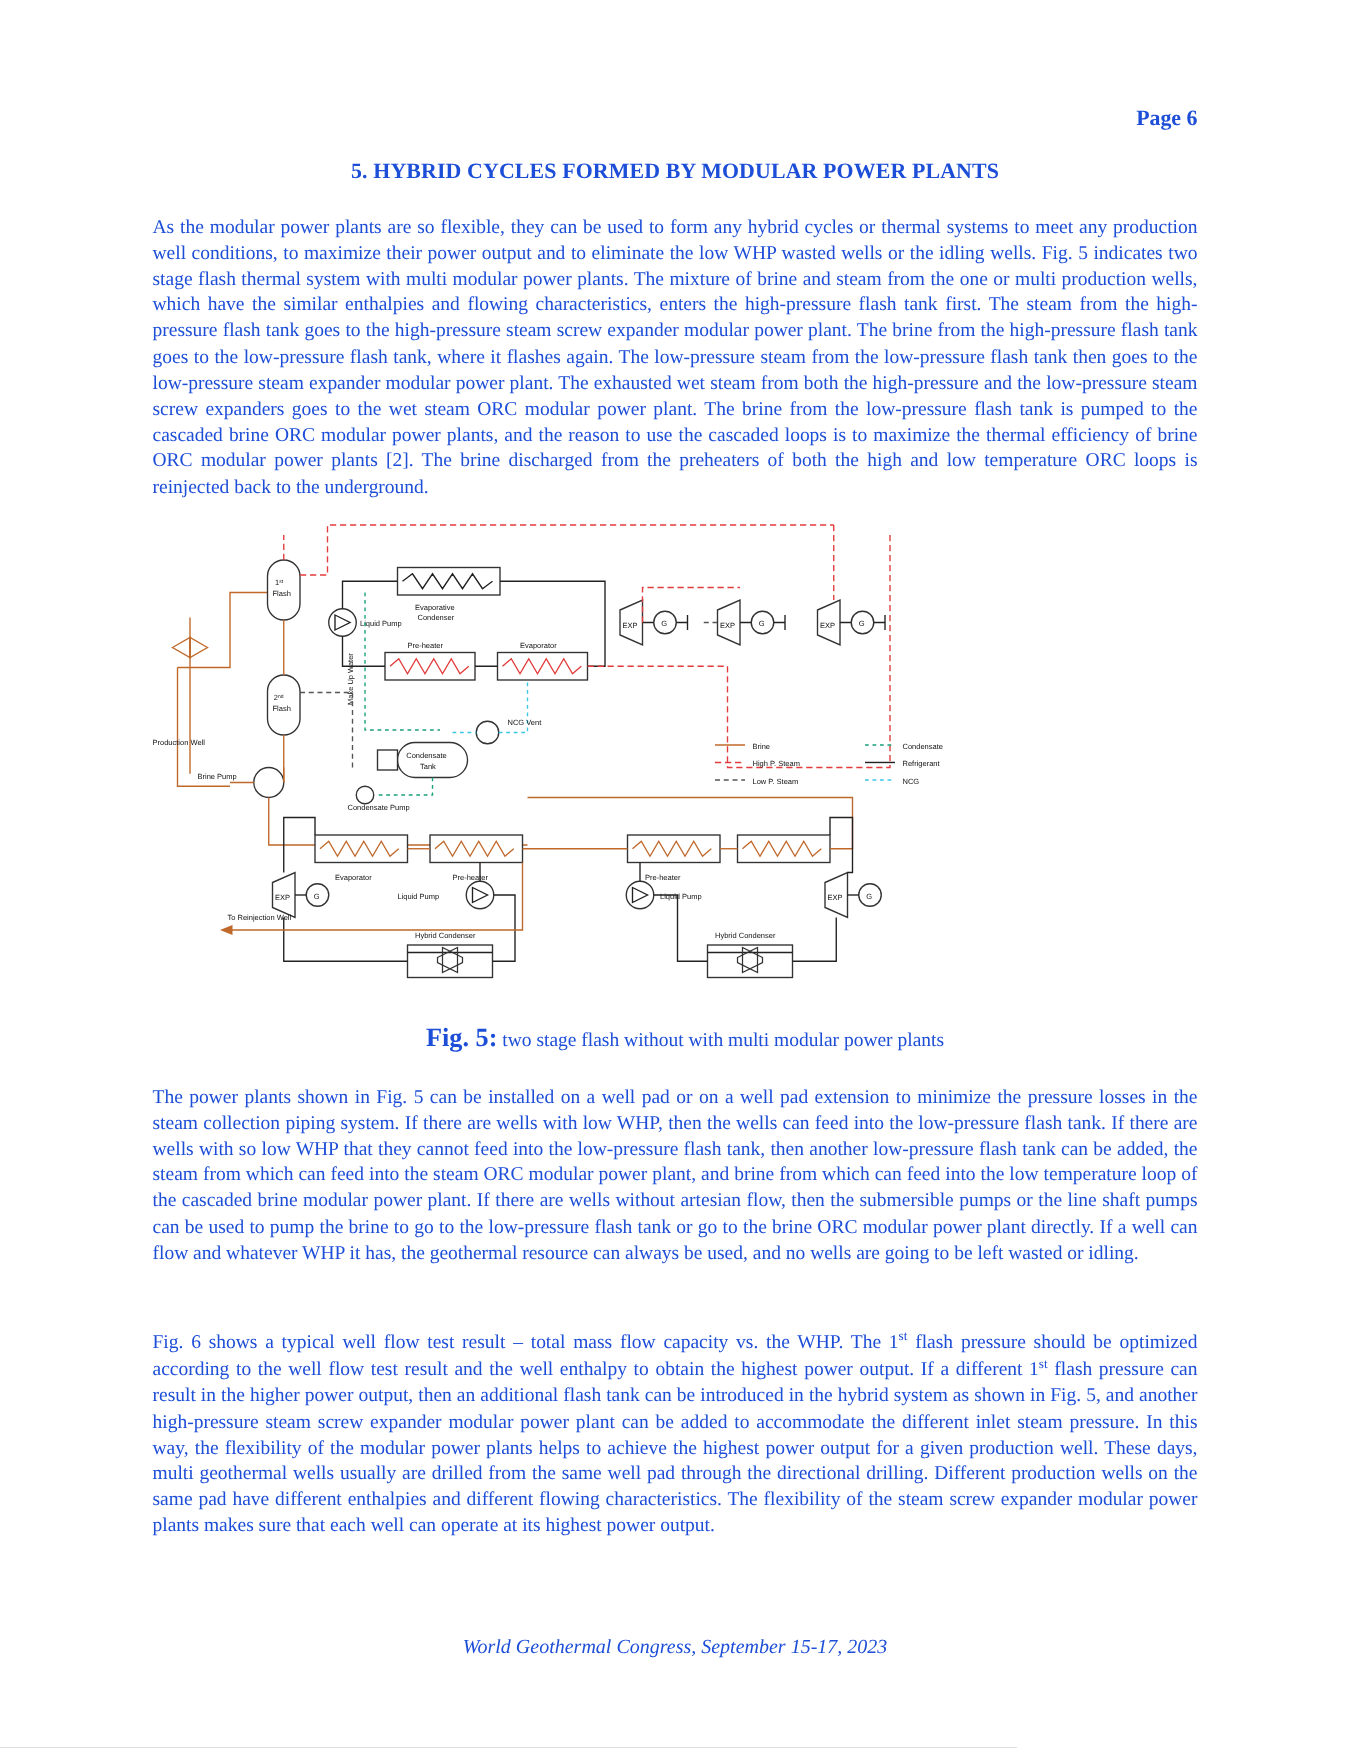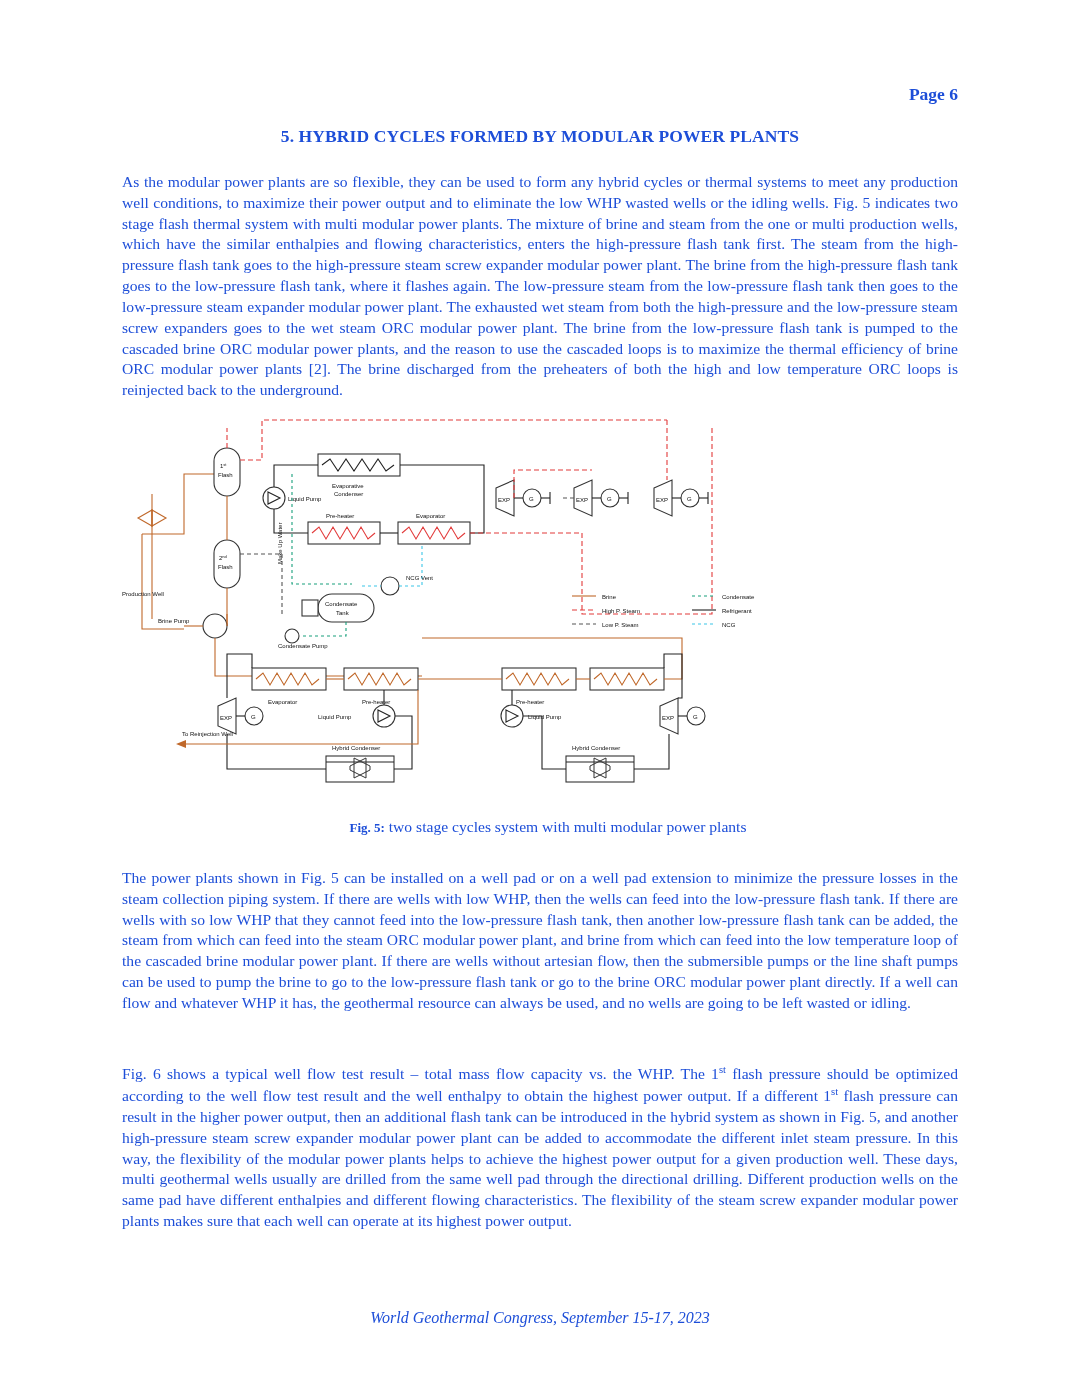--- a/index.html
+++ b/index.html
@@ -48,21 +48,21 @@
     text-align: justify;
     margin: 0;
   }
   #para1 { position: absolute; left: 0; top: 172px; width: 836px; font-family: Liberation Serif, serif; }
   #figure-block { position: absolute; left: 0; top: 414px; width: 836px; }
   .fig-caption {
     text-align: center;
     font-size: 15.6px;
     margin-top: 4px;
   }
-  .fig-caption b { font-size: 13px; margin-left: 16px; }
+  .fig-caption b { font-size: 21px; margin-left: 16px; }
   #para2 { position: absolute; left: 0; top: 868px; width: 836px; }
   #para3 { position: absolute; left: 0; top: 1063px; width: 836px; }
   .footer {
     position: absolute;
     left: 0;
     top: 1309px;
     width: 836px;
     text-align: center;
     font-size: 16px;
     font-style: italic;
@@ -313,21 +313,21 @@
           </g>
 
           <g>
             <path class="ln brine" d="M296 276 L296 330 L60 330"></path>
             <polygon points="54,330 64,326 64,334" fill="#c0682a"></polygon>
             <text class="tx" x="60" y="322">To Reinjection Well</text>
           </g>
         </svg>
       </div>
       <div class="fig-caption">
-        <b>Fig. 5:</b><span> two stage cycles system with multi modular power plants</span>
+        <b>Fig. 5:</b><span> two stage flash without with multi modular power plants</span>
       </div>
     </div>
 
     <p class="para" id="para2">The power plants shown in Fig. 5 can be installed on a well pad or on a well pad extension to minimize the pressure losses in the steam collection piping system. If there are wells with low WHP, then the wells can feed into the low-pressure flash tank. If there are wells with so low WHP that they cannot feed into the low-pressure flash tank, then another low-pressure flash tank can be added, the steam from which can feed into the steam ORC modular power plant, and brine from which can feed into the low temperature loop of the cascaded brine modular power plant. If there are wells without artesian flow, then the submersible pumps or the line shaft pumps can be used to pump the brine to go to the low-pressure flash tank or go to the brine ORC modular power plant directly. If a well can flow and whatever WHP it has, the geothermal resource can always be used, and no wells are going to be left wasted or idling.</p>
 
     <p class="para" id="para3"><span>Fig. 6 shows a typical well flow test result – total mass flow capacity vs. the WHP.  The 1</span><sup>st</sup><span> flash pressure should be optimized according to the well flow test result and the well enthalpy to obtain the highest power output. If a different 1</span><sup>st</sup><span> flash pressure can result in the higher power output, then an additional flash tank can be introduced in the hybrid system as shown in Fig. 5, and another high-pressure steam screw expander modular power plant can be added to accommodate the different inlet steam pressure. In this way, the flexibility of the modular power plants helps to achieve the highest power output for a given production well. These days, multi geothermal wells usually are drilled from the same well pad through the directional drilling. Different production wells on the same pad have different enthalpies and different flowing characteristics. The flexibility of the steam screw expander modular power plants makes sure that each well can operate at its highest power output.</span></p>
 
     <div class="footer">World Geothermal Congress, September 15-17, 2023</div>
   </div>
 </div>

